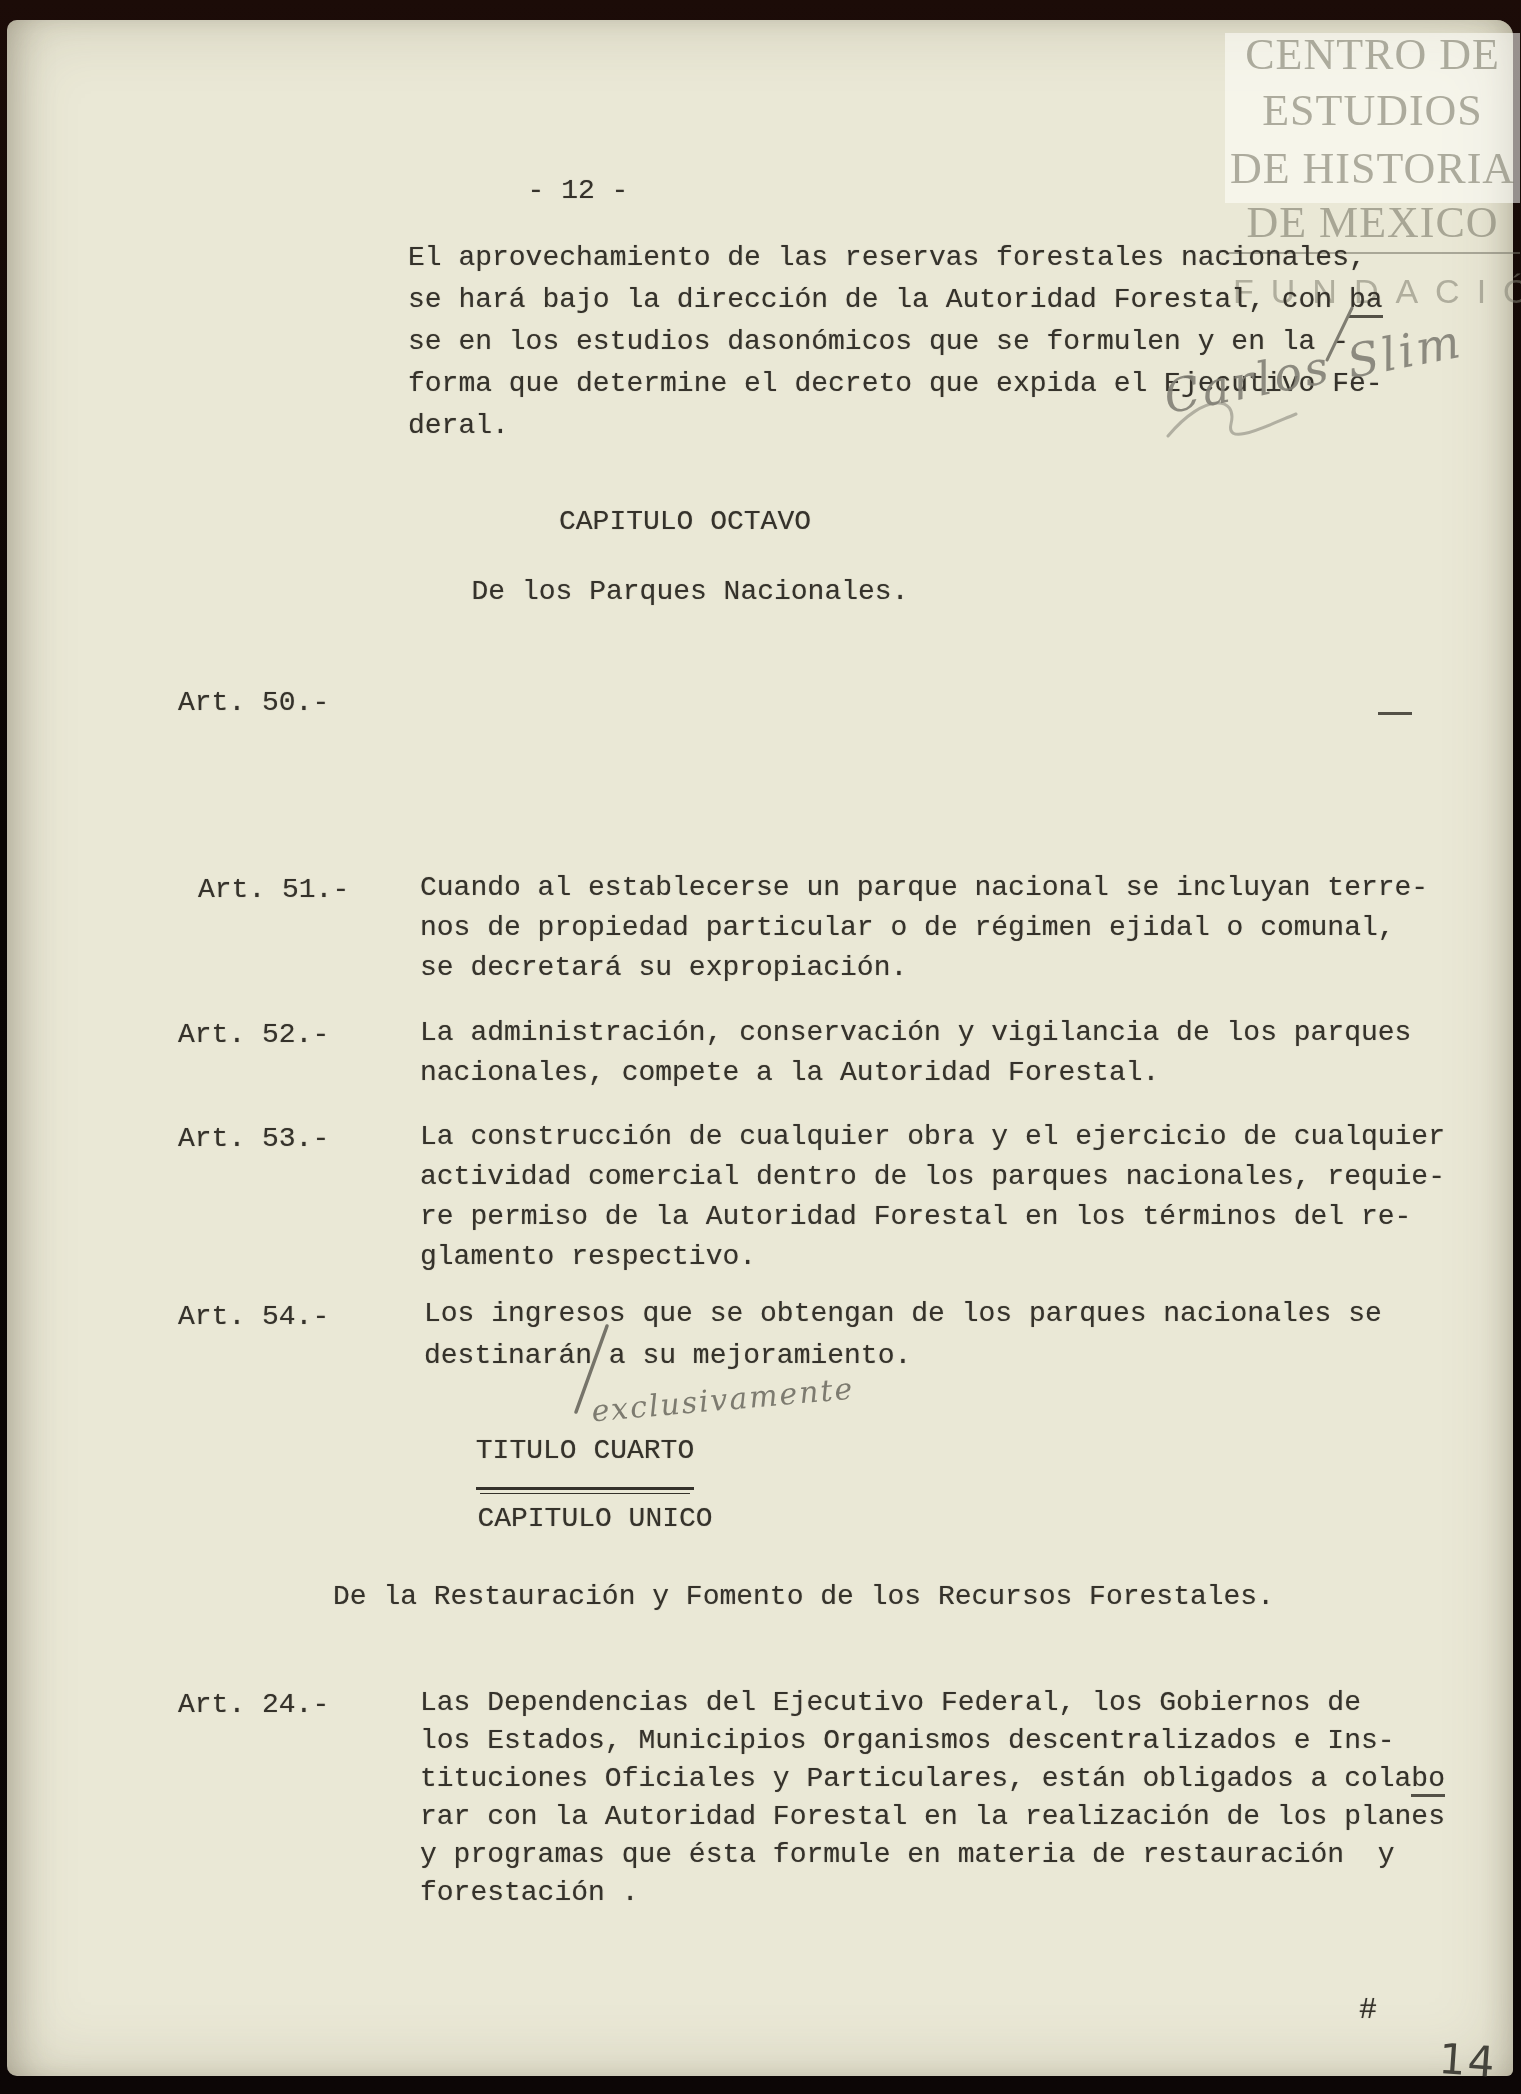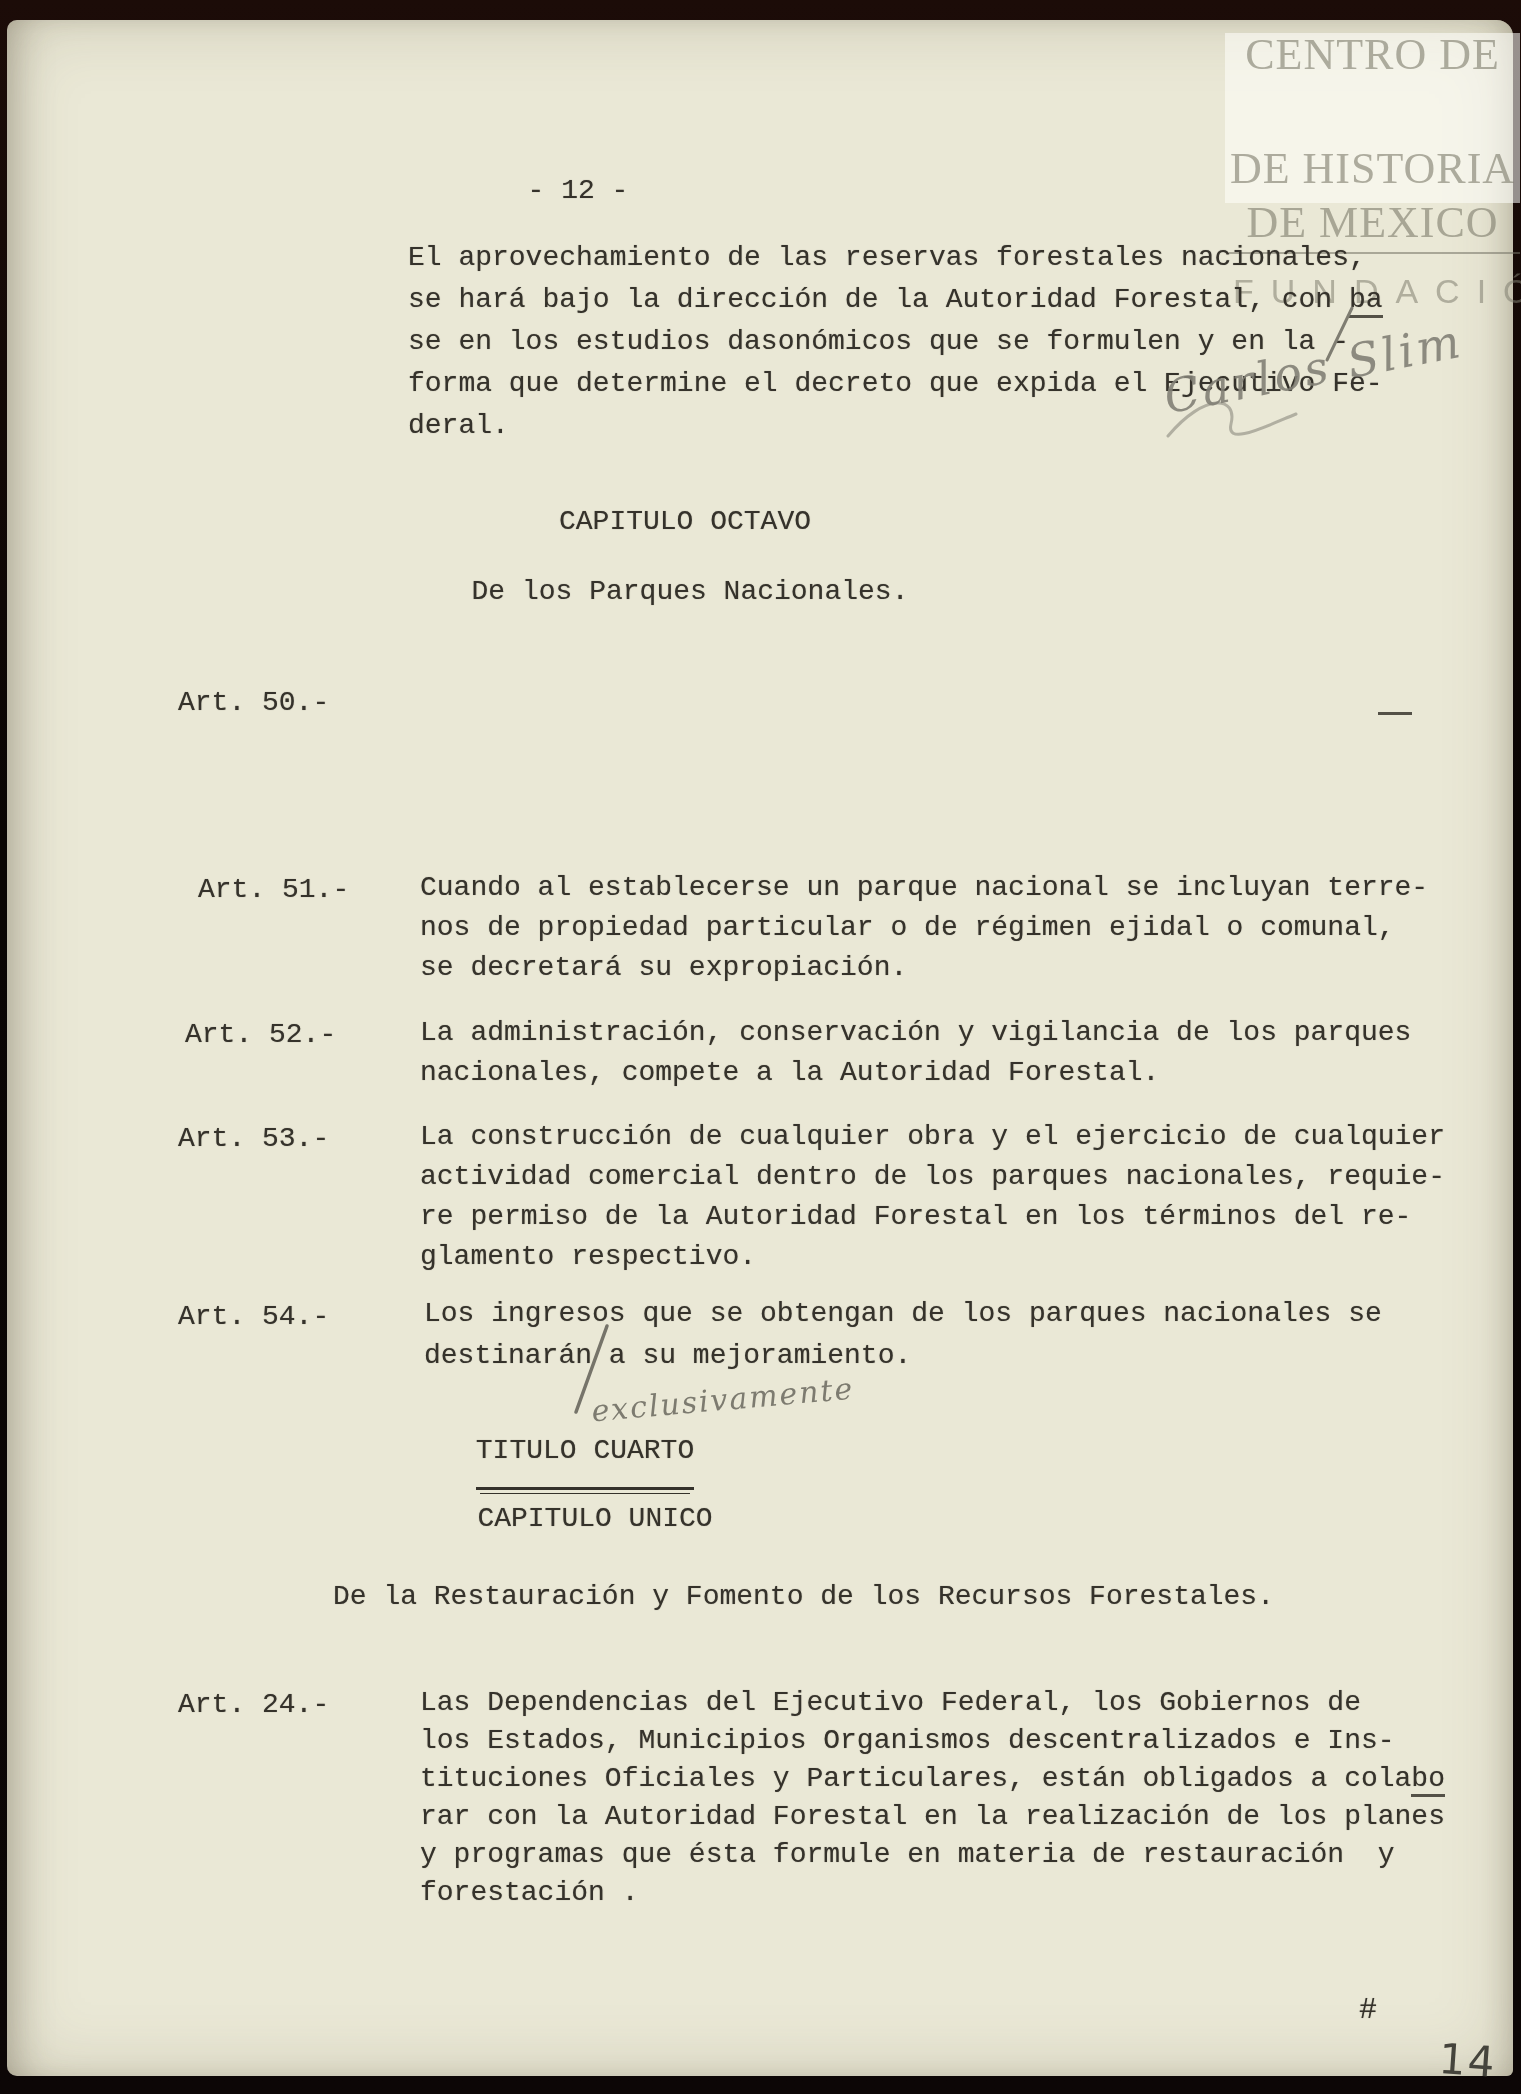--- a/index.html
+++ b/index.html
@@ -56,20 +56,21 @@
   .tc-underline{position:absolute;background:#35322b;}
   svg.marks{position:absolute;left:0;top:0;pointer-events:none;}
 </style>
 </head>
 <body>
 
 <div class="paper">
 
   <div class="wm-box">
     <div class="wm-line" style="top:-4px;">CENTRO DE</div>
+    <div class="wm-line" style="top:52px;">ESTUDIOS</div>
     <div class="wm-line" style="top:110px;">DE HISTORIA</div>
     <div class="wm-line" style="top:164px;">DE MEXICO</div>
   </div>
   <div class="wm-divider"></div>
   <div class="wm-foundation">FUNDACIÓN</div>
 
   <div class="typed centered" style="left:571px;top:151px;">- 12 -</div>
 
   <div class="typed lh42" style="left:401px;top:217px;">El aprovechamiento de las reservas forestales nacionales,
 se hará bajo la dirección de la Autoridad Forestal, con ba
@@ -82,21 +83,21 @@
   <div class="typed centered" style="left:683px;top:552px;">De los Parques Nacionales.</div>
 
   <div class="typed" style="left:171px;top:663px;">Art. 50.-</div>
   <div class="contline" style="left:1371px;top:692px;width:34px;"></div>
 
   <div class="typed" style="left:171px;top:850px;margin-left:20px;">Art. 51.-</div>
   <div class="typed" style="left:413px;top:848px;">Cuando al establecerse un parque nacional se incluyan terre-
 nos de propiedad particular o de régimen ejidal o comunal,
 se decretará su expropiación.</div>
 
-  <div class="typed" style="left:178px;top:995px;">Art. 52.-</div>
+  <div class="typed" style="left:171px;top:995px;">Art. 52.-</div>
   <div class="typed" style="left:413px;top:993px;">La administración, conservación y vigilancia de los parques
 nacionales, compete a la Autoridad Forestal.</div>
 
   <div class="typed" style="left:171px;top:1099px;">Art. 53.-</div>
   <div class="typed" style="left:413px;top:1097px;">La construcción de cualquier obra y el ejercicio de cualquier
 actividad comercial dentro de los parques nacionales, requie-
 re permiso de la Autoridad Forestal en los términos del re-
 glamento respectivo.</div>
 
   <div class="typed lh42" style="left:171px;top:1276px;">Art. 54.-</div>

